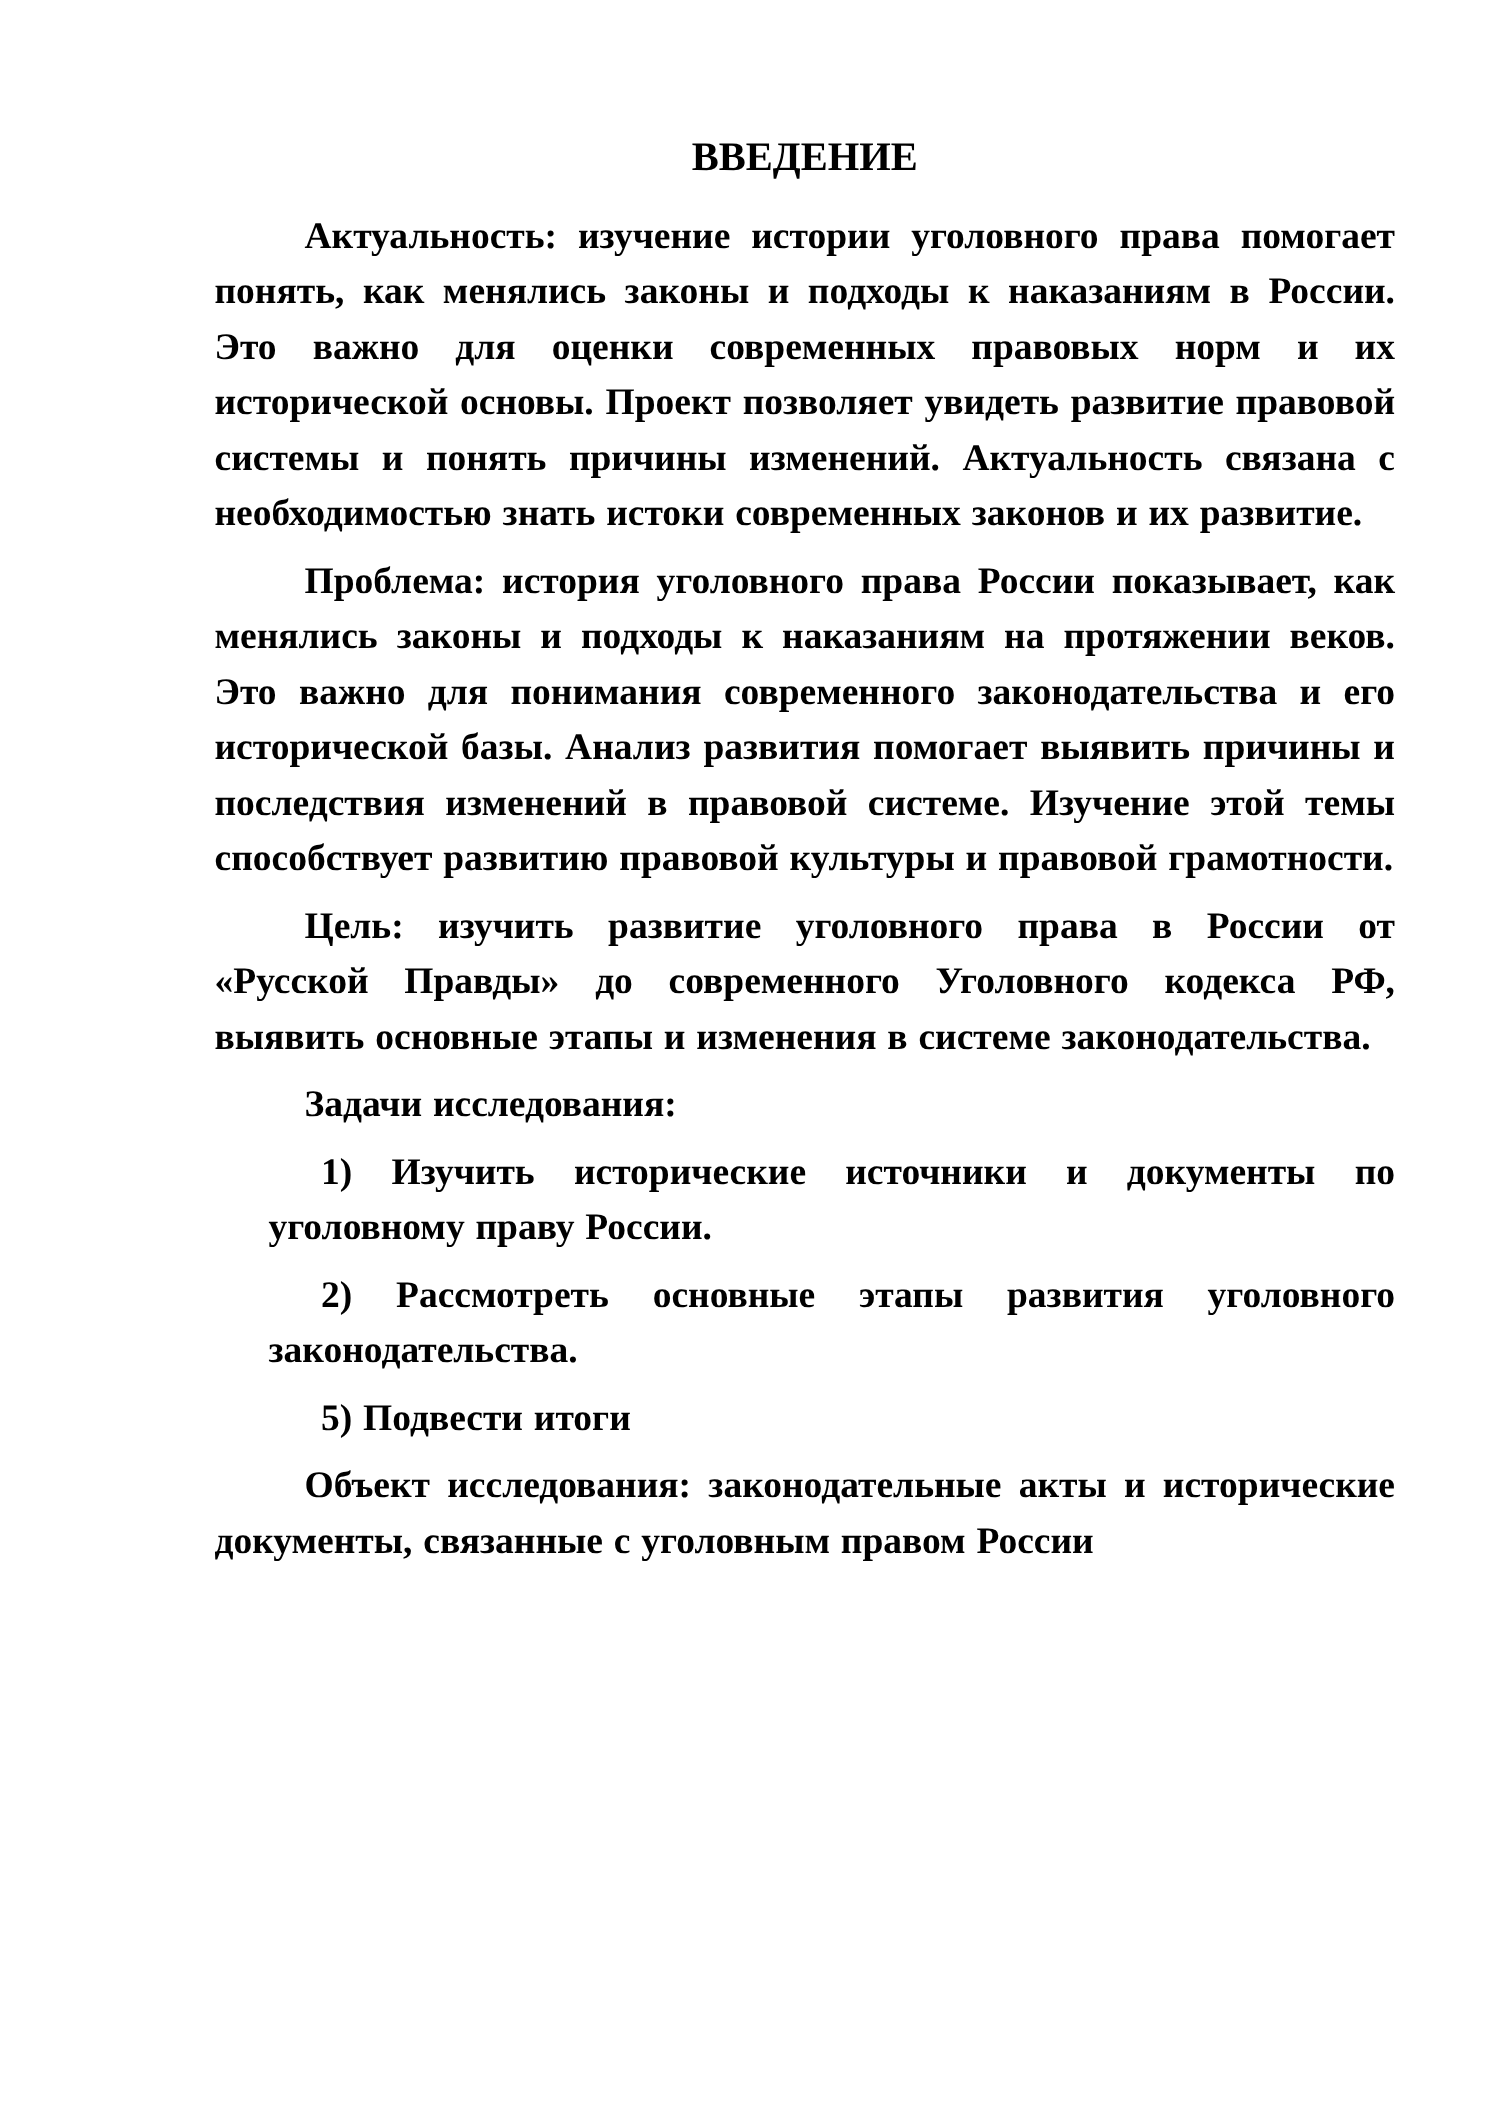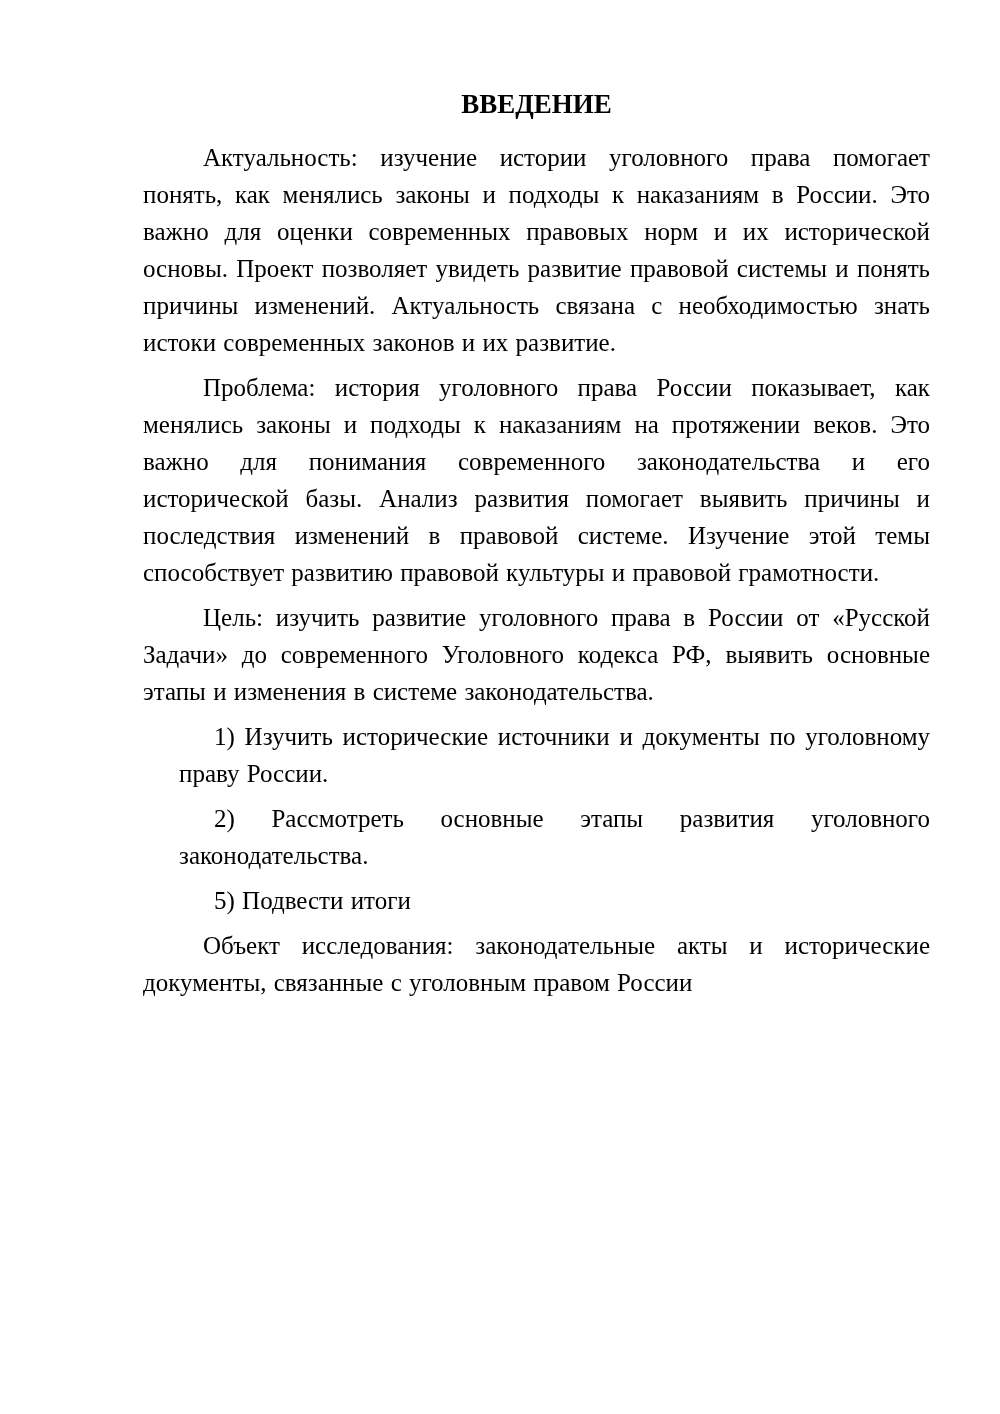--- a/index.html
+++ b/index.html
@@ -24,20 +24,21 @@
     font-weight: bold;
     text-align: center;
     margin: 0 0 16px 0;
   }
   .para, .item {
     font-size: 25px;
     line-height: 37px;
     text-align: justify;
     margin: 0 0 8px 0;
     word-spacing: 1px;
+    font-weight: bold;
   }
   .para {
     text-indent: 60px;
   }
   .item {
     text-indent: 35px;
     margin-left: 36px;
   }
   .page-number {
     position: absolute;
@@ -51,21 +52,22 @@
   }
 </style>
 </head>
 <body>
 
 <div class="page">
   <h1 class="doc-title">ВВЕДЕНИЕ</h1>
 
   <p class="para">Актуальность: изучение истории уголовного права помогает понять, как менялись законы и подходы к наказаниям в России. Это важно для оценки современных правовых норм и их исторической основы. Проект позволяет увидеть развитие правовой системы и понять причины изменений. Актуальность связана с необходимостью знать истоки современных законов и их развитие.</p>
   <p class="para">Проблема: история уголовного права России показывает, как менялись законы и подходы к наказаниям на протяжении веков. Это важно для понимания современного законодательства и его исторической базы. Анализ развития помогает выявить причины и последствия изменений в правовой системе. Изучение этой темы способствует развитию правовой культуры и правовой грамотности.</p>
-  <p class="para">Цель: изучить развитие уголовного права в России от «Русской Задачи» до современного Уголовного кодекса РФ, выявить основные этапы и изменения в системе законодательства.</p>
+  <p class="para">Цель: изучить развитие уголовного права в России от «Русской Правды» до современного Уголовного кодекса РФ, выявить основные этапы и изменения в системе законодательства.</p>
+  <p class="para">Задачи исследования:</p>
 
   <p class="item">1) Изучить исторические источники и документы по уголовному праву России.</p>
   <p class="item">2) Рассмотреть основные этапы развития уголовного законодательства.</p>
   <p class="item">5) Подвести итоги</p>
 
   <p class="para">Объект исследования: законодательные акты и исторические документы, связанные с уголовным правом России</p>
 
   <div class="page-number">3</div>
 </div>
 

